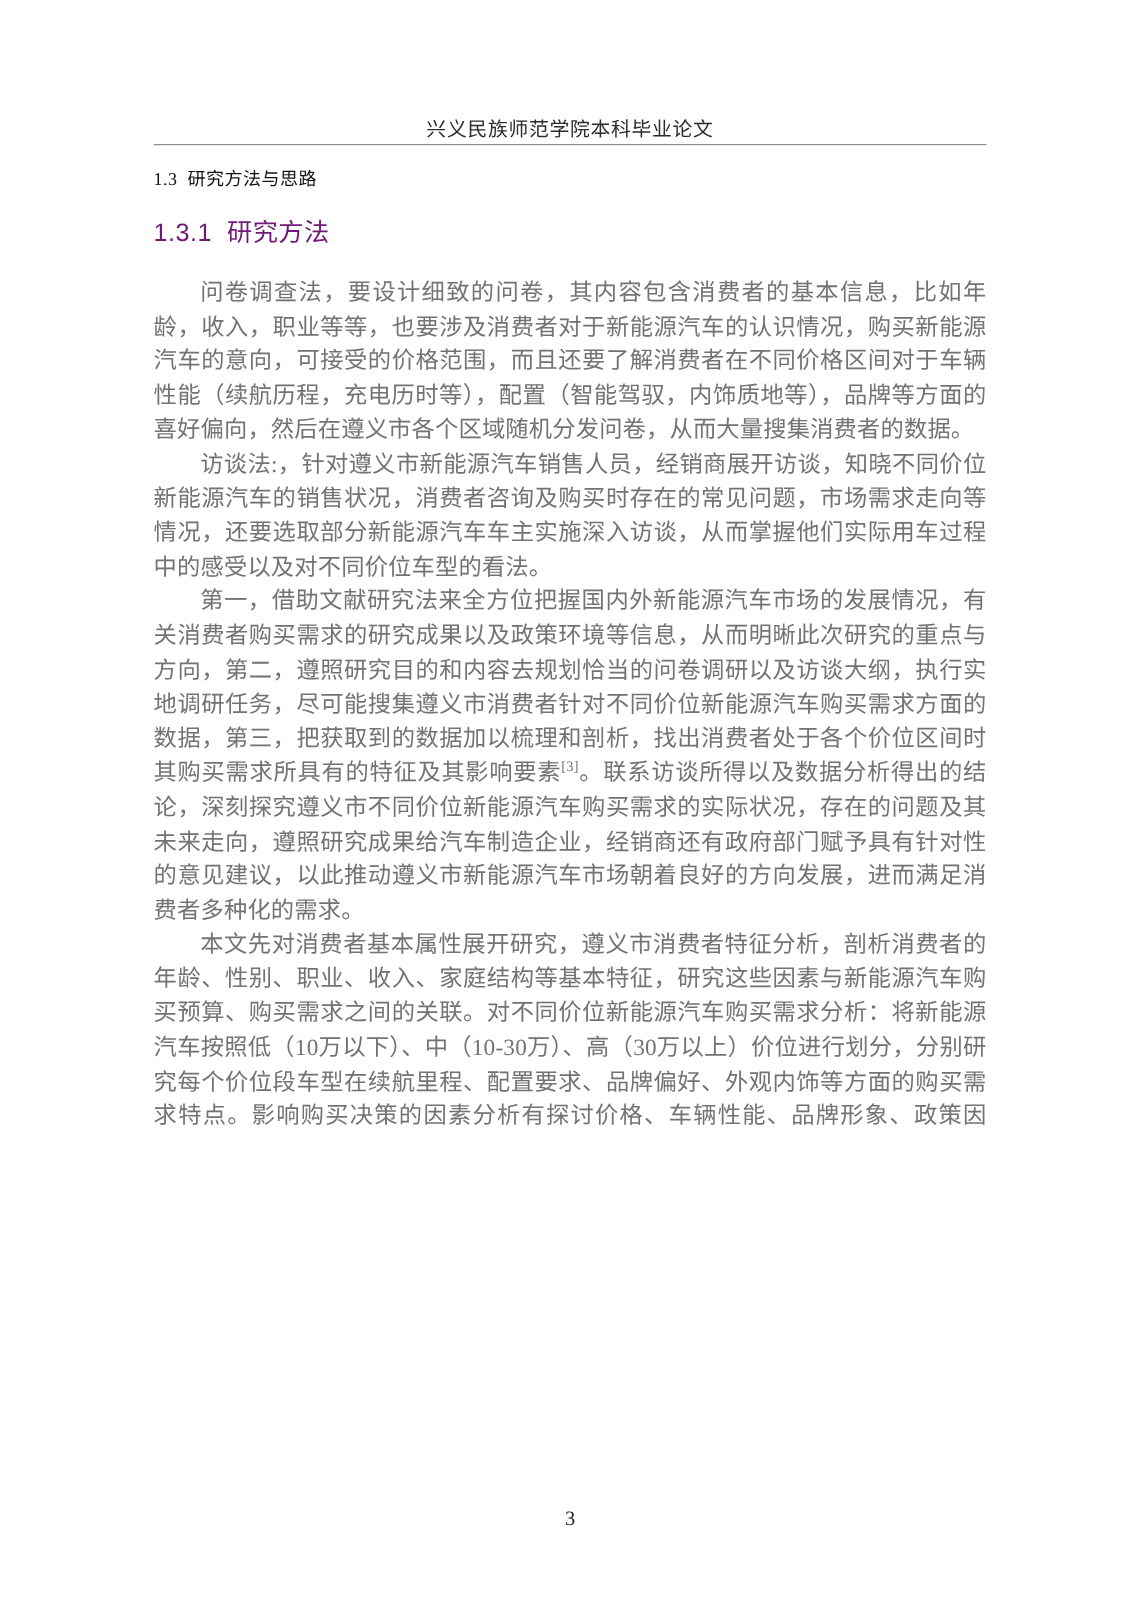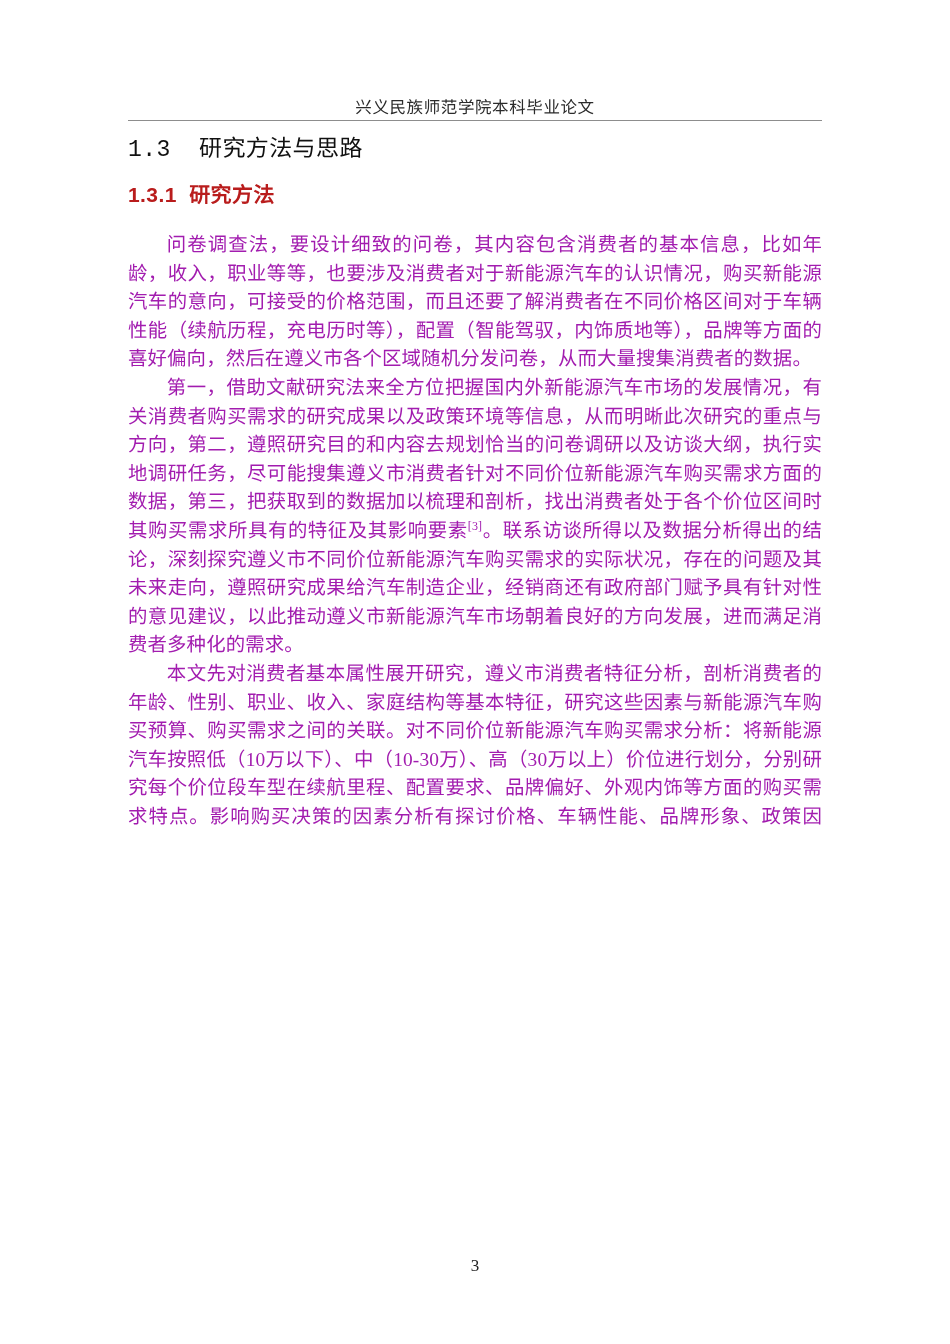--- a/index.html
+++ b/index.html
@@ -49,49 +49,49 @@
   
   .content {
     position: absolute;
     left: 128px;
     top: 112px;
     width: 694px;
   }
 
   
   .h-sec {
-    font-family: Liberation Mono, monospace;
-    font-size: 23px;
+    font-family: Liberation Serif, serif;
+    font-size: 15px;
     line-height: 32px;
     font-weight: 500;
     color: #111111;
     margin: 10px 0 0 0;
     letter-spacing: 0.4px;
     white-space: pre;
   }
 
   .h-sub {
     font-family: "Liberation Sans", "DejaVu Sans", sans-serif;
     font-size: 21px;
     line-height: 30px;
-    font-weight: 700;
-    color: #b91c1c;
+    font-weight: 400;
+    color: #701a75;
     letter-spacing: 0.4px;
     white-space: pre;
   }
 
   .gap-after-h-sec { margin-top: 14px; }
   .gap-after-h-sub { margin-top: 6px; }
 
   
   .para {
     font-family: "Liberation Serif", "DejaVu Serif", serif;
     font-size: 19.4px;
     line-height: 28.6px;
-    color: #a21caf;
+    color: #737373;
     text-align: justify;
     text-justify: inter-character;
     text-indent: 2em;
     margin: 0;
     letter-spacing: 0.15px;
     word-break: break-all;
   }
 
   .para + .para { margin-top: 0; }
 
@@ -134,20 +134,21 @@
   </div>
 
   <div class="content">
 
     <h2 class="h-sec">1.3  研究方法与思路</h2>
 
     <h3 class="h-sub gap-after-h-sec">1.3.1  研究方法</h3>
 
     <p class="para gap-after-h-sub">问卷调查法，要设计细致的问卷，其内容包含消费者的基本信息，比如年龄，收入，职业等等，也要涉及消费者对于新能源汽车的认识情况，购买新能源汽车的意向，可接受的价格范围，而且还要了解消费者在不同价格区间对于车辆性能（续航历程，充电历时等），配置（智能驾驭，内饰质地等），品牌等方面的喜好偏向，然后在遵义市各个区域随机分发问卷，从而大量搜集消费者的数据。</p>
 
+    <p class="para">访谈法:，针对遵义市新能源汽车销售人员，经销商展开访谈，知晓不同价位新能源汽车的销售状况，消费者咨询及购买时存在的常见问题，市场需求走向等情况，还要选取部分新能源汽车车主实施深入访谈，从而掌握他们实际用车过程中的感受以及对不同价位车型的看法。</p>
 
 
 
     <p class="para gap-after-h-sub"><span>第一，借助文献研究法来全方位把握国内外新能源汽车市场的发展情况，有关消费者购买需求的研究成果以及政策环境等信息，从而明晰此次研究的重点与方向，第二，遵照研究目的和内容去规划恰当的问卷调研以及访谈大纲，执行实地调研任务，尽可能搜集遵义市消费者针对不同价位新能源汽车购买需求方面的数据，第三，把获取到的数据加以梳理和剖析，找出消费者处于各个价位区间时其购买需求所具有的特征及其影响要素</span><sup class="cite">[3]</sup><span>。联系访谈所得以及数据分析得出的结论，深刻探究遵义市不同价位新能源汽车购买需求的实际状况，存在的问题及其未来走向，遵照研究成果给汽车制造企业，经销商还有政府部门赋予具有针对性的意见建议，以此推动遵义市新能源汽车市场朝着良好的方向发展，进而满足消费者多种化的需求。</span></p>
 
 
     <p class="para gap-after-h-sub para-clip">本文先对消费者基本属性展开研究，遵义市消费者特征分析，剖析消费者的年龄、性别、职业、收入、家庭结构等基本特征，研究这些因素与新能源汽车购买预算、购买需求之间的关联。对不同价位新能源汽车购买需求分析：将新能源汽车按照低（10万以下）、中（10-30万）、高（30万以上）价位进行划分，分别研究每个价位段车型在续航里程、配置要求、品牌偏好、外观内饰等方面的购买需求特点。影响购买决策的因素分析有探讨价格、车辆性能、品牌形象、政策因素、售后服务、充电基础设</p>
 
   </div>
 

